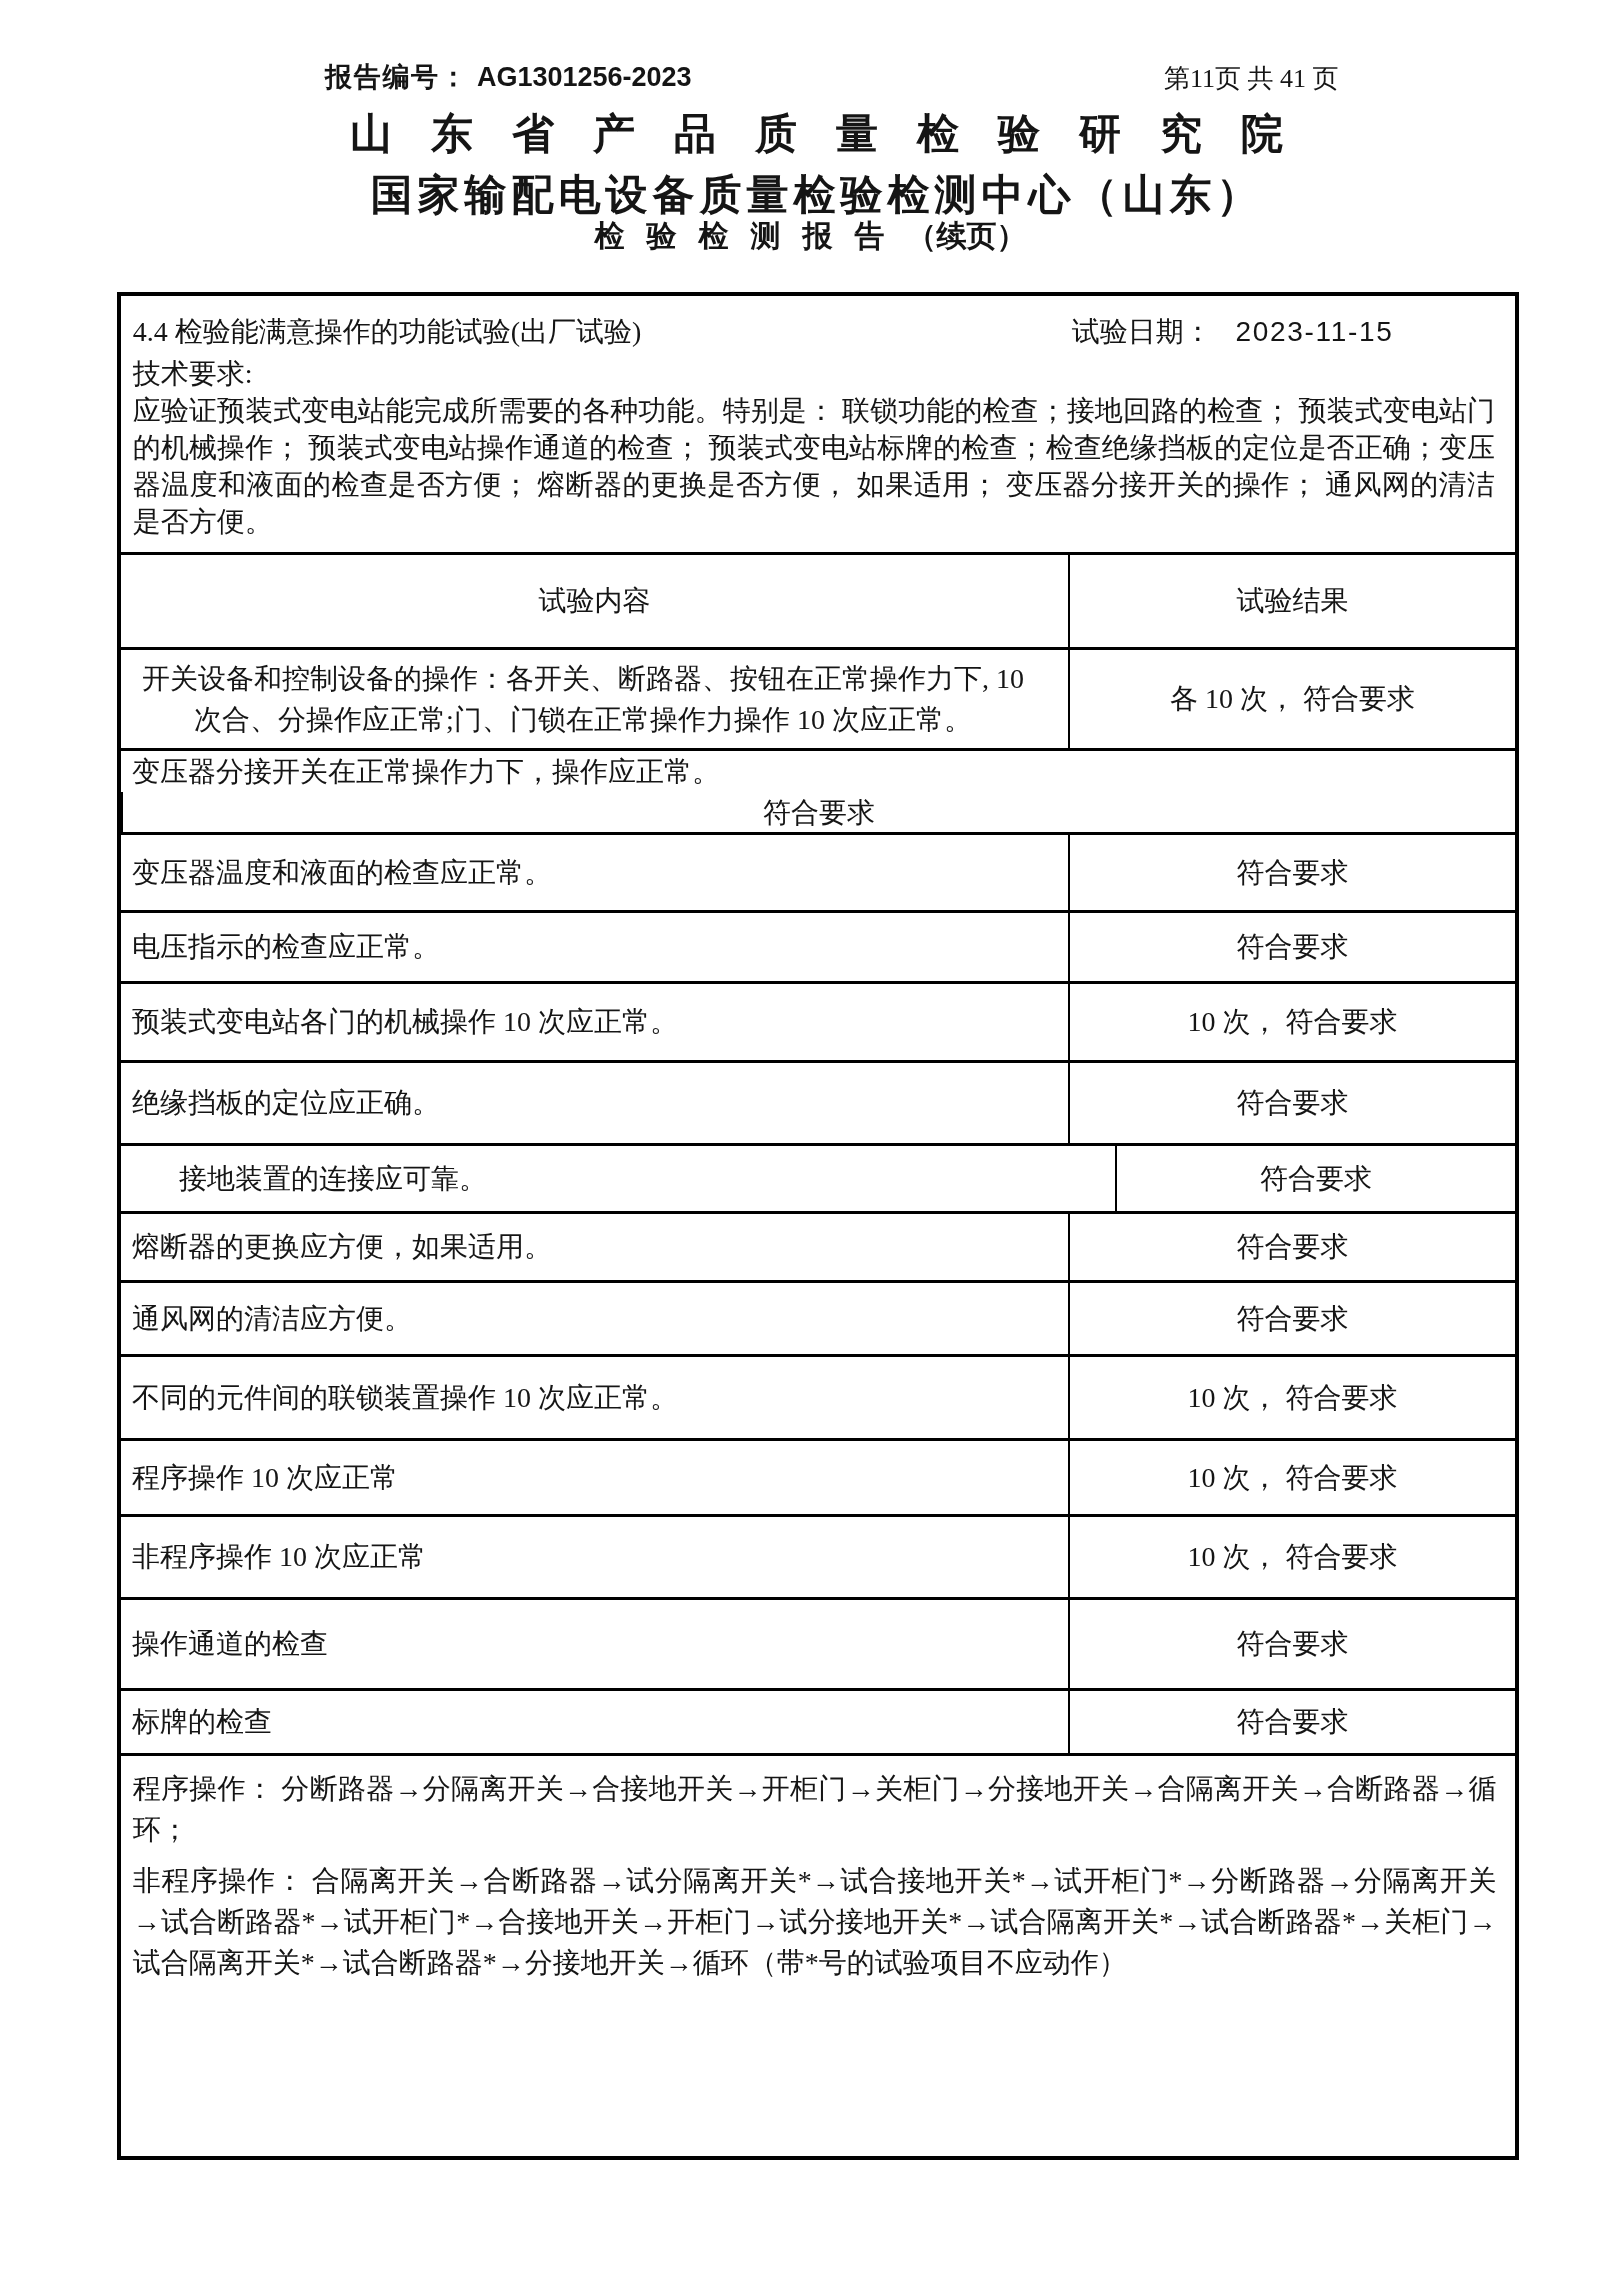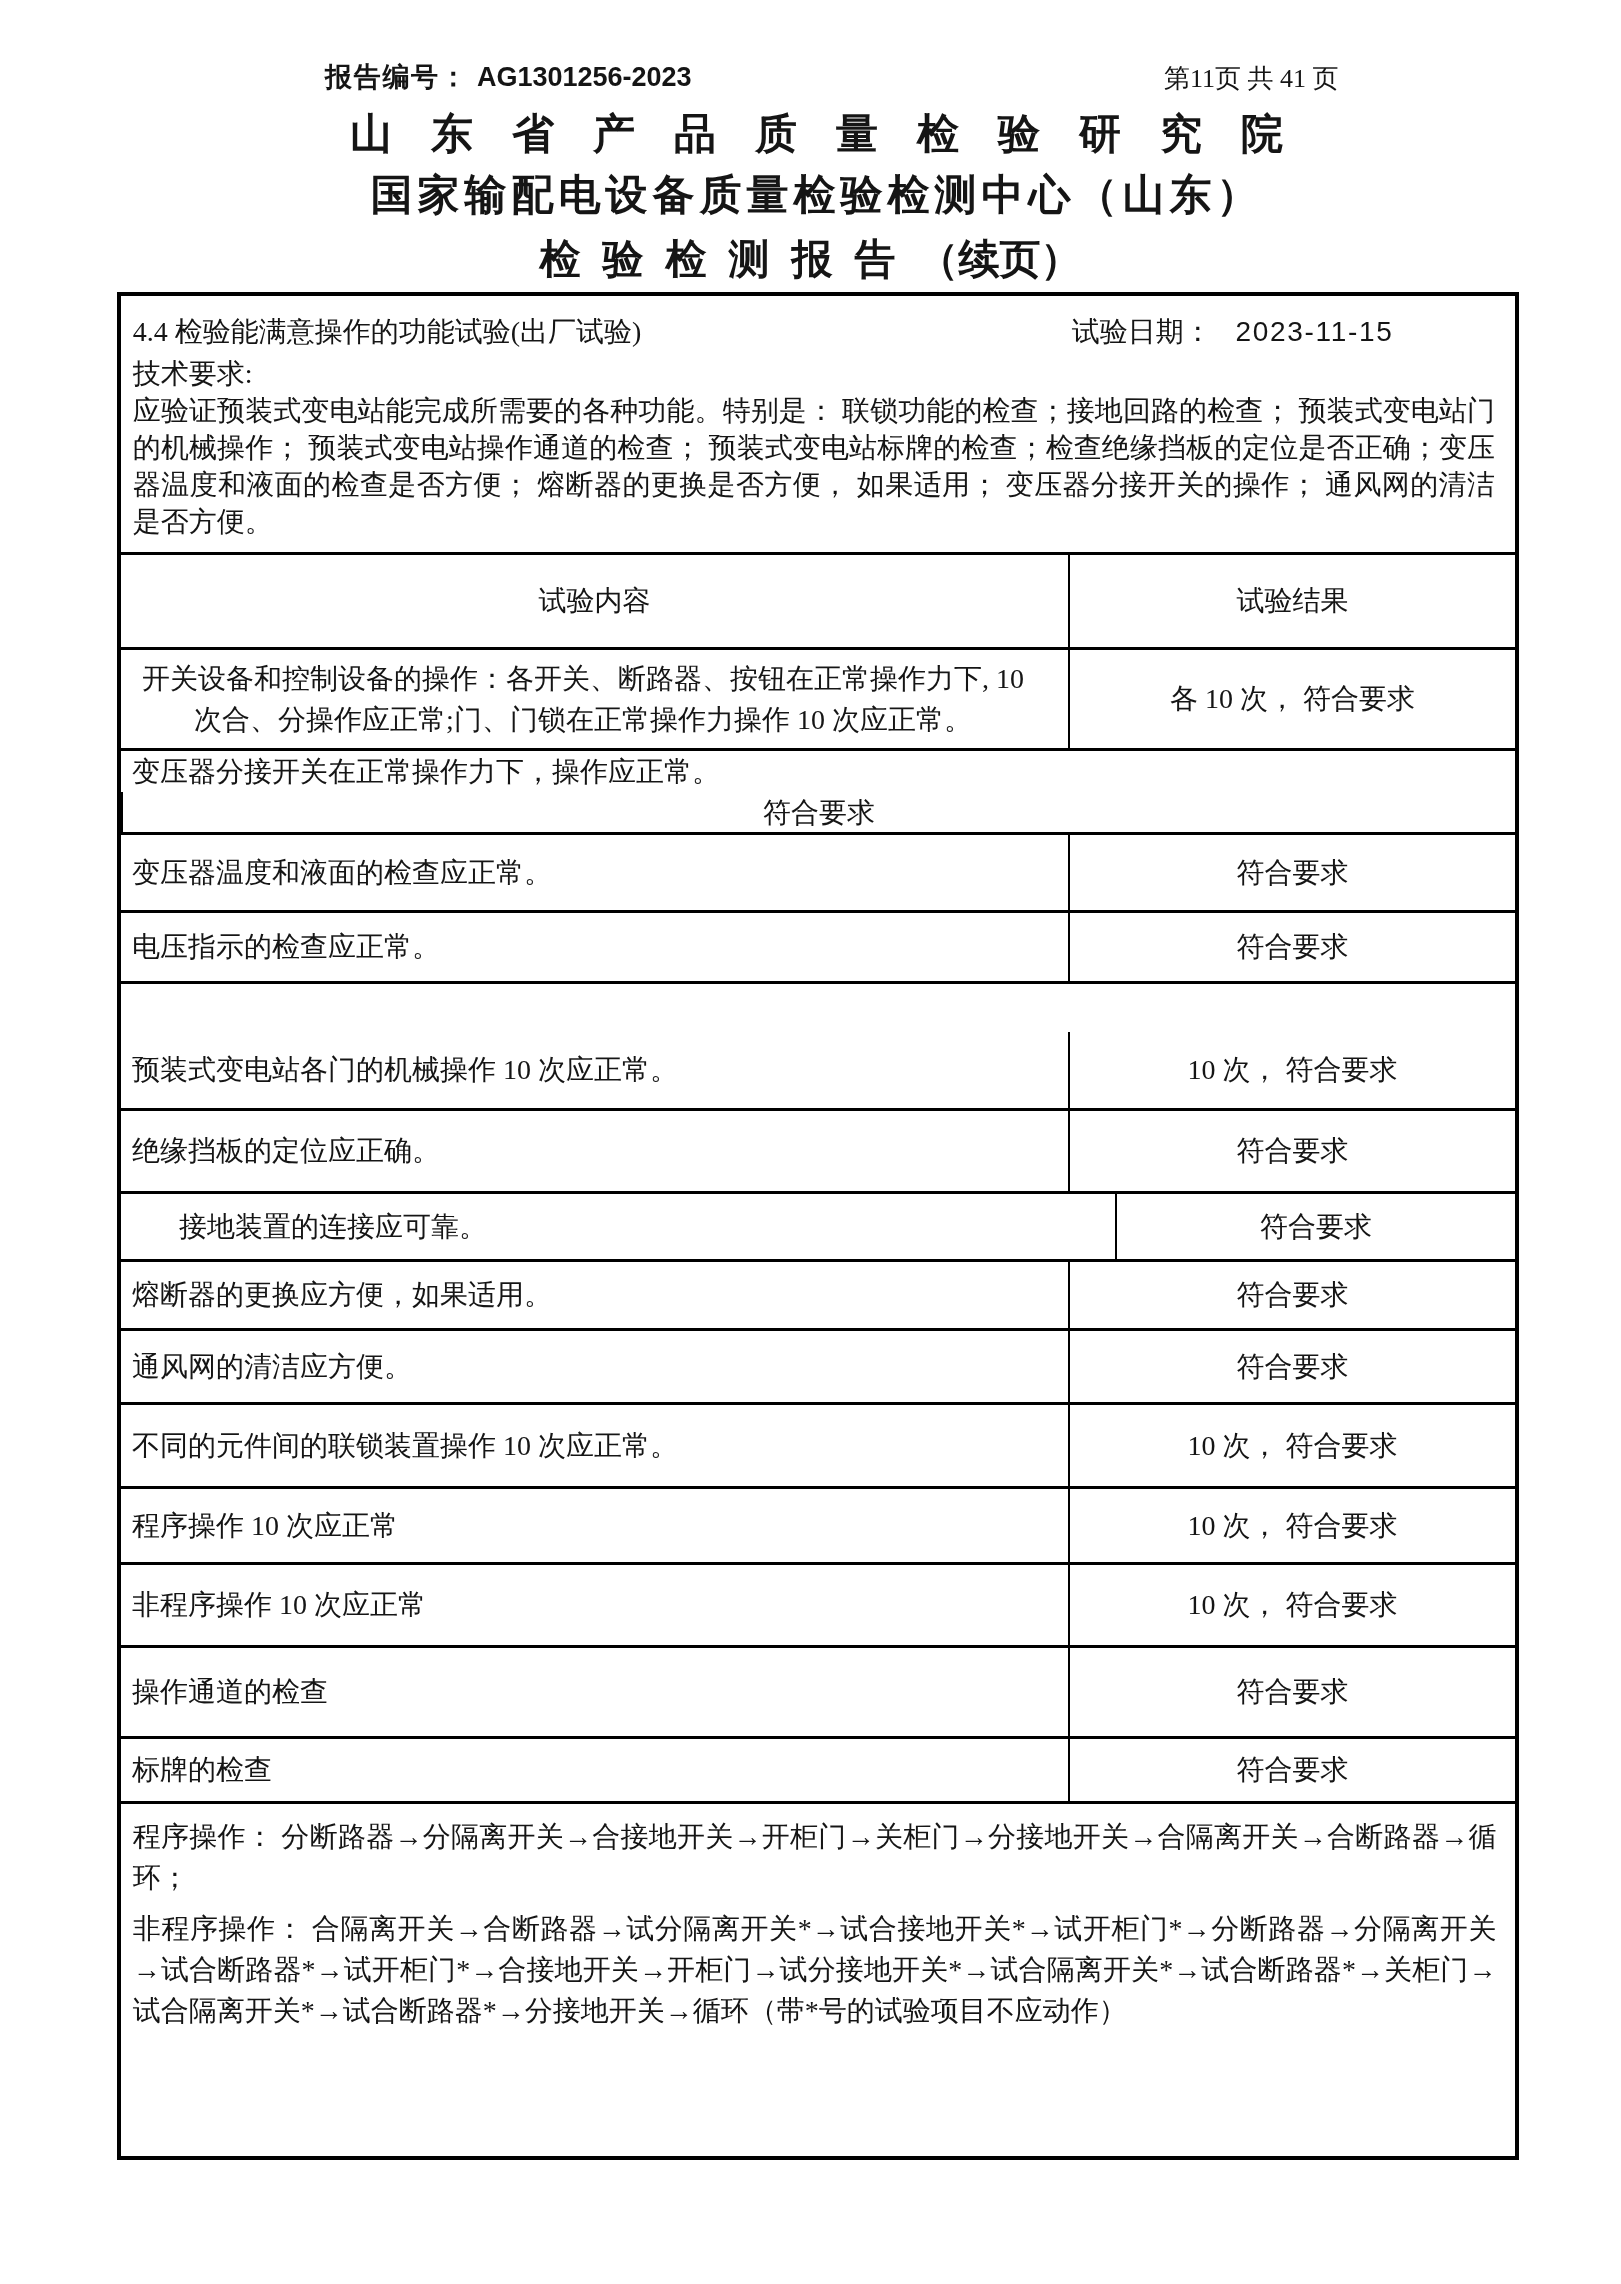--- a/index.html
+++ b/index.html
@@ -10,21 +10,21 @@
   }
   .latin{font-family:"Liberation Sans","DejaVu Sans",sans-serif;}
   
   .report-no{position:absolute;left:325px;top:59px;font-size:27px;font-weight:bold;letter-spacing:1.7px;white-space:nowrap;}
   .report-no .latin{margin-left:8.4px;letter-spacing:0;}
   .page-info{position:absolute;left:1164px;top:61px;font-size:26px;white-space:nowrap;}
   
   .title{position:absolute;left:0;width:1621px;text-align:center;font-weight:bold;box-sizing:border-box;white-space:nowrap;}
   .t1{top:106px;font-size:42px;letter-spacing:39px;padding-left:51px;}
   .t2{top:167px;font-size:42px;letter-spacing:5px;padding-left:13px;}
-  .t3{top:232px;font-size:41px;}
+  .t3{top:216px;font-size:30px;}
   .t3 .spaced{letter-spacing:22px;}
   
   .main-box{
     position:absolute;left:117px;top:292px;width:1402px;height:1868px;
     border:4.2px solid #000;box-sizing:border-box;overflow:hidden;
   }
   .sec-line{position:relative;margin:17px 11.8px 0 11.8px;font-size:28px;line-height:37px;white-space:nowrap;}
   .sec-date{position:absolute;left:939px;top:0;}
   .sec-date .latin{margin-left:23.6px;letter-spacing:1.7px;}
   .tech-label{margin:5px 11.8px 0 11.8px;font-size:28px;line-height:37px;}
@@ -34,21 +34,21 @@
   .trow{display:flex;border-bottom:3.4px solid #000;box-sizing:border-box;font-size:28px;line-height:41px;}
   .tcell{box-sizing:border-box;}
   .tcell.left{width:947px;display:flex;align-items:center;padding:0 34px 0 11px;text-align:center;}
   .tcell.right{flex:1;border-left:2.5px solid #000;display:flex;align-items:center;justify-content:center;text-align:center;padding:0 5px;}
   .trow.head .tcell.left{justify-content:center;padding:0;text-align:center;}
   .trow:nth-child(1){height:95px;}
   .trow:nth-child(2){height:101px;}
   .trow:nth-child(3){height:84px;flex-direction:column;}
   .trow:nth-child(4){height:78px;}
   .trow:nth-child(5){height:71px;}
-  .trow:nth-child(6){height:79px;margin-top:48px;}
+  .trow:nth-child(6){height:79px;}
   .trow:nth-child(7){height:83px;}
   .trow:nth-child(8){height:68px;padding-left:47px;}
   .trow:nth-child(9){height:69px;}
   .trow:nth-child(10){height:74px;}
   .trow:nth-child(11){height:84px;}
   .trow:nth-child(12){height:76px;}
   .trow:nth-child(13){height:83px;}
   .trow:nth-child(14){height:91px;}
   .trow:nth-child(15){height:65px;}
   

